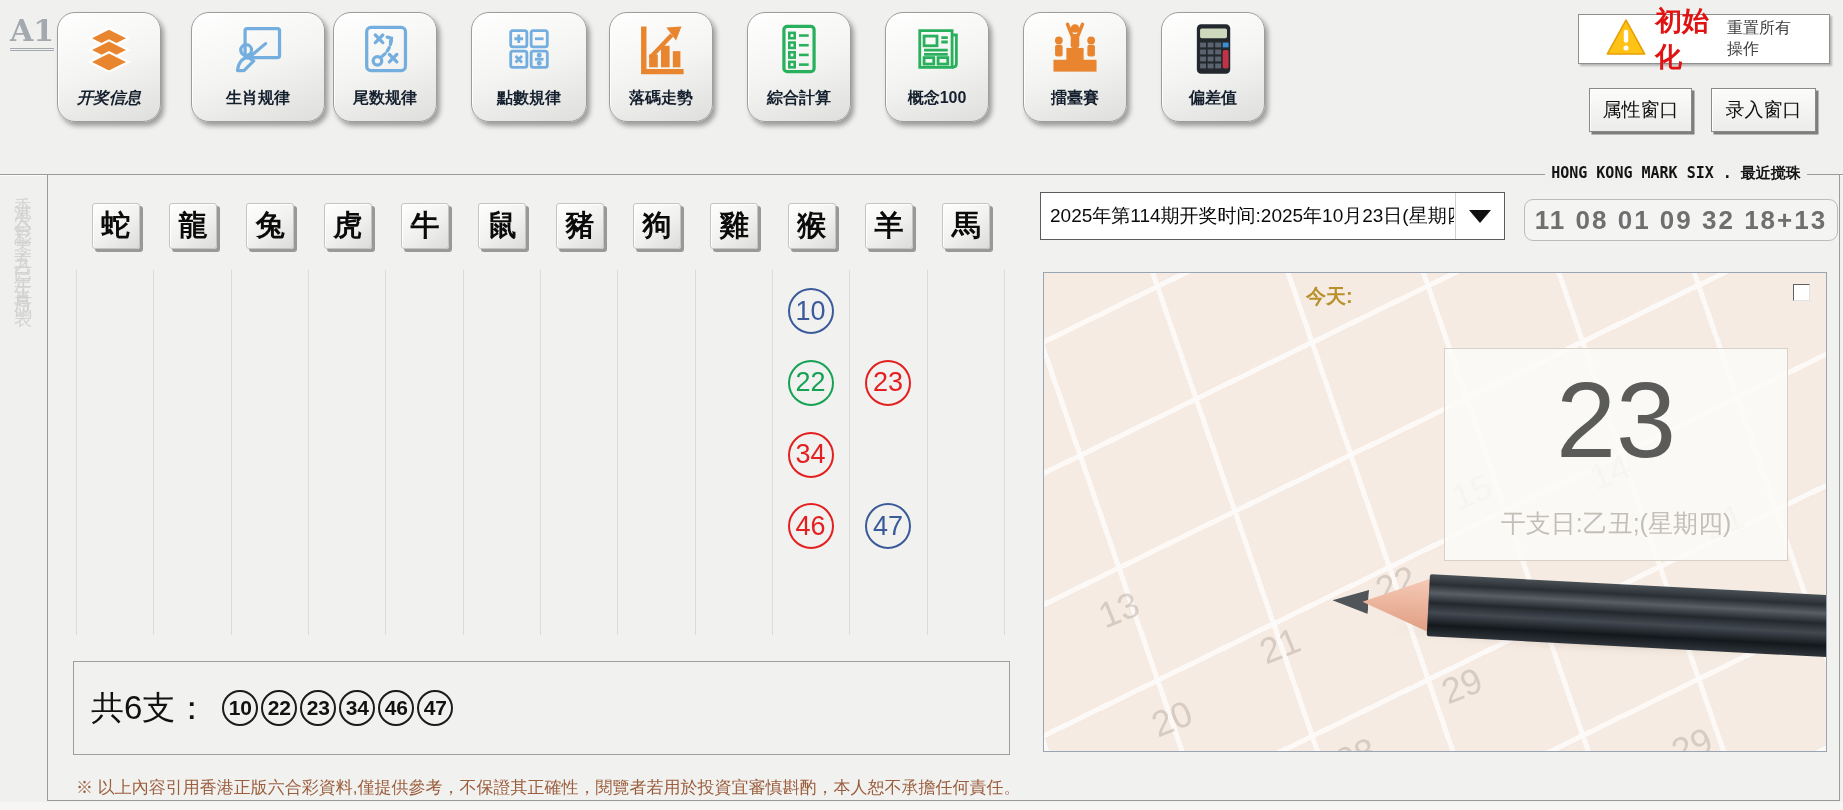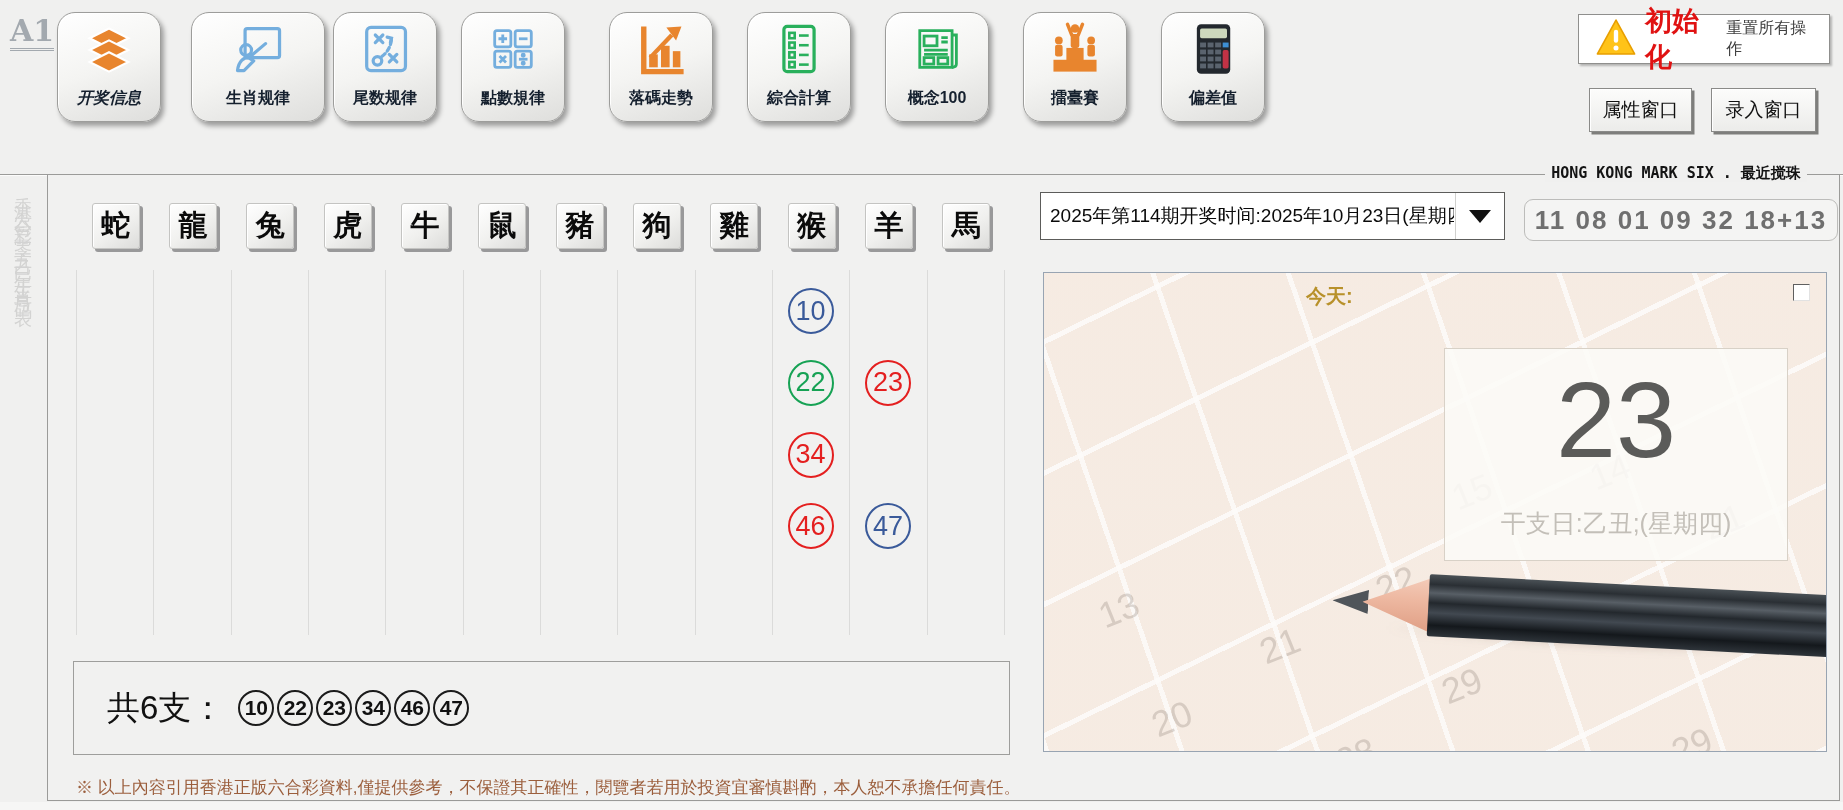--- a/index.html
+++ b/index.html
@@ -13,21 +13,21 @@
   .tbtn{position:absolute;top:12px;width:102px;height:108px;border-radius:18px;
     background:linear-gradient(160deg,#ffffff 0%,#f4f4f2 50%,#dededc 100%);
     border:1px solid #9d9d9b;box-shadow:3px 4px 5px rgba(0,0,0,0.35),inset 1px 1px 0 rgba(255,255,255,0.95);
     cursor:pointer;}
   .ticon{position:absolute;left:50%;top:8px;transform:translateX(-50%);width:56px;height:56px;}
   .ticon svg{width:56px;height:56px;}
   .tlabel{position:absolute;left:0;right:0;bottom:12px;text-align:center;font-size:16px;font-weight:700;color:#15202e;}
 
   
   #init-btn{position:absolute;left:1578px;top:14px;width:252px;height:50px;background:#fff;border:1px solid #8f8f8d;
-    box-shadow:2px 2px 2px rgba(0,0,0,0.25);display:flex;align-items:center;gap:8px;padding:0 16px;box-sizing:border-box;cursor:pointer;}
+    box-shadow:2px 2px 2px rgba(0,0,0,0.25);display:flex;align-items:center;gap:8px;padding:0 26px;box-sizing:border-box;cursor:pointer;}
   #init-btn svg{width:42px;height:40px;flex:0 0 auto;}
   #init-label{color:#e01212;font-size:27px;font-weight:700;}
   #init-sub{color:#404040;font-size:16px;}
   .winbtn{position:absolute;top:88px;height:42px;background:linear-gradient(180deg,#fcfcfb,#ececea);
     border:1px solid #8a8a88;box-shadow:2.5px 2.5px 0 #7e7e7c,inset 1px 1px 0 #fff;
     font-size:19px;color:#111;display:flex;align-items:center;justify-content:center;cursor:pointer;}
   #prop-btn{left:1589px;width:101px;}
   #entry-btn{left:1711px;width:103px;}
 
   
@@ -92,21 +92,21 @@
   #pencil-lead{position:absolute;left:0;top:21px;width:36px;height:24px;background:#50555a;
     clip-path:polygon(0 50%,100% 0,100% 100%);}
   #pencil-wood{position:absolute;left:30px;top:5px;width:70px;height:56px;
     background:linear-gradient(to bottom,#f4ccba 0%,#eeb9a2 40%,#df9e84 100%);
     clip-path:polygon(0 50%,100% 0,100% 100%);}
   #pencil-body{position:absolute;left:96px;top:2px;width:434px;height:62px;border-radius:2px;
     background:linear-gradient(to bottom,#4a5156 0%,#2a2f34 16%,#585f66 30%,#23282d 46%,#424951 62%,#14181c 82%,#2e343a 100%);}
 
   
   #summary-box{position:absolute;left:73px;top:661px;width:937px;height:94px;border:1px solid #9e9e9c;box-sizing:border-box;
-    display:flex;align-items:center;padding-left:33px;gap:14px;}
+    display:flex;align-items:center;padding-left:17px;gap:14px;}
   #summary-prefix{font-size:33px;color:#111;}
   #summary-balls{display:flex;gap:3px;}
   .sball{width:36px;height:36px;border-radius:50%;border:2px solid #1b1b1b;box-sizing:border-box;
     display:flex;align-items:center;justify-content:center;font-size:21px;font-weight:700;color:#111;}
   #disclaimer{position:absolute;left:76px;top:776px;font-size:17px;color:#9b5e3c;}
 </style>
 </head>
 <body>
 
 <div id="screen">
@@ -137,21 +137,21 @@
         <span class="ticon"><svg viewBox="0 0 52 52" fill="none" stroke="#74aede" stroke-width="3" stroke-linecap="round">
             <rect x="9" y="6" width="36" height="40" rx="4"></rect>
             <path d="M17 13 l7 7 M24 13 l-7 7"></path>
             <path d="M30 31 l7 7 M37 31 l-7 7"></path>
             <circle cx="19" cy="37" r="4"></circle>
             <path d="M23 33 Q31 27 32 17" stroke-dasharray="4 3"></path>
             <path d="M28 15 l4 1 l-1 4"></path>
           </svg></span>
         <span class="tlabel">尾数规律</span>
       </div>
-      <div class="tbtn" style="left: 461px;">
+      <div class="tbtn" style="left: 471px; padding-left: 12px;">
         <span class="ticon"><svg viewBox="0 0 52 52" fill="none" stroke="#74aede" stroke-width="2.6">
             <rect x="9" y="9" width="15" height="15" rx="2"></rect>
             <rect x="28" y="9" width="15" height="15" rx="2"></rect>
             <rect x="9" y="28" width="15" height="15" rx="2"></rect>
             <rect x="28" y="28" width="15" height="15" rx="2"></rect>
             <path d="M16.5 12.5 v8 M12.5 16.5 h8"></path>
             <path d="M31.5 16.5 h8"></path>
             <path d="M13.5 32.5 l6 6 M19.5 32.5 l-6 6"></path>
             <path d="M31.5 35.5 h8"></path>
             <circle cx="35.5" cy="31.8" r="1" fill="#74aede"></circle>

